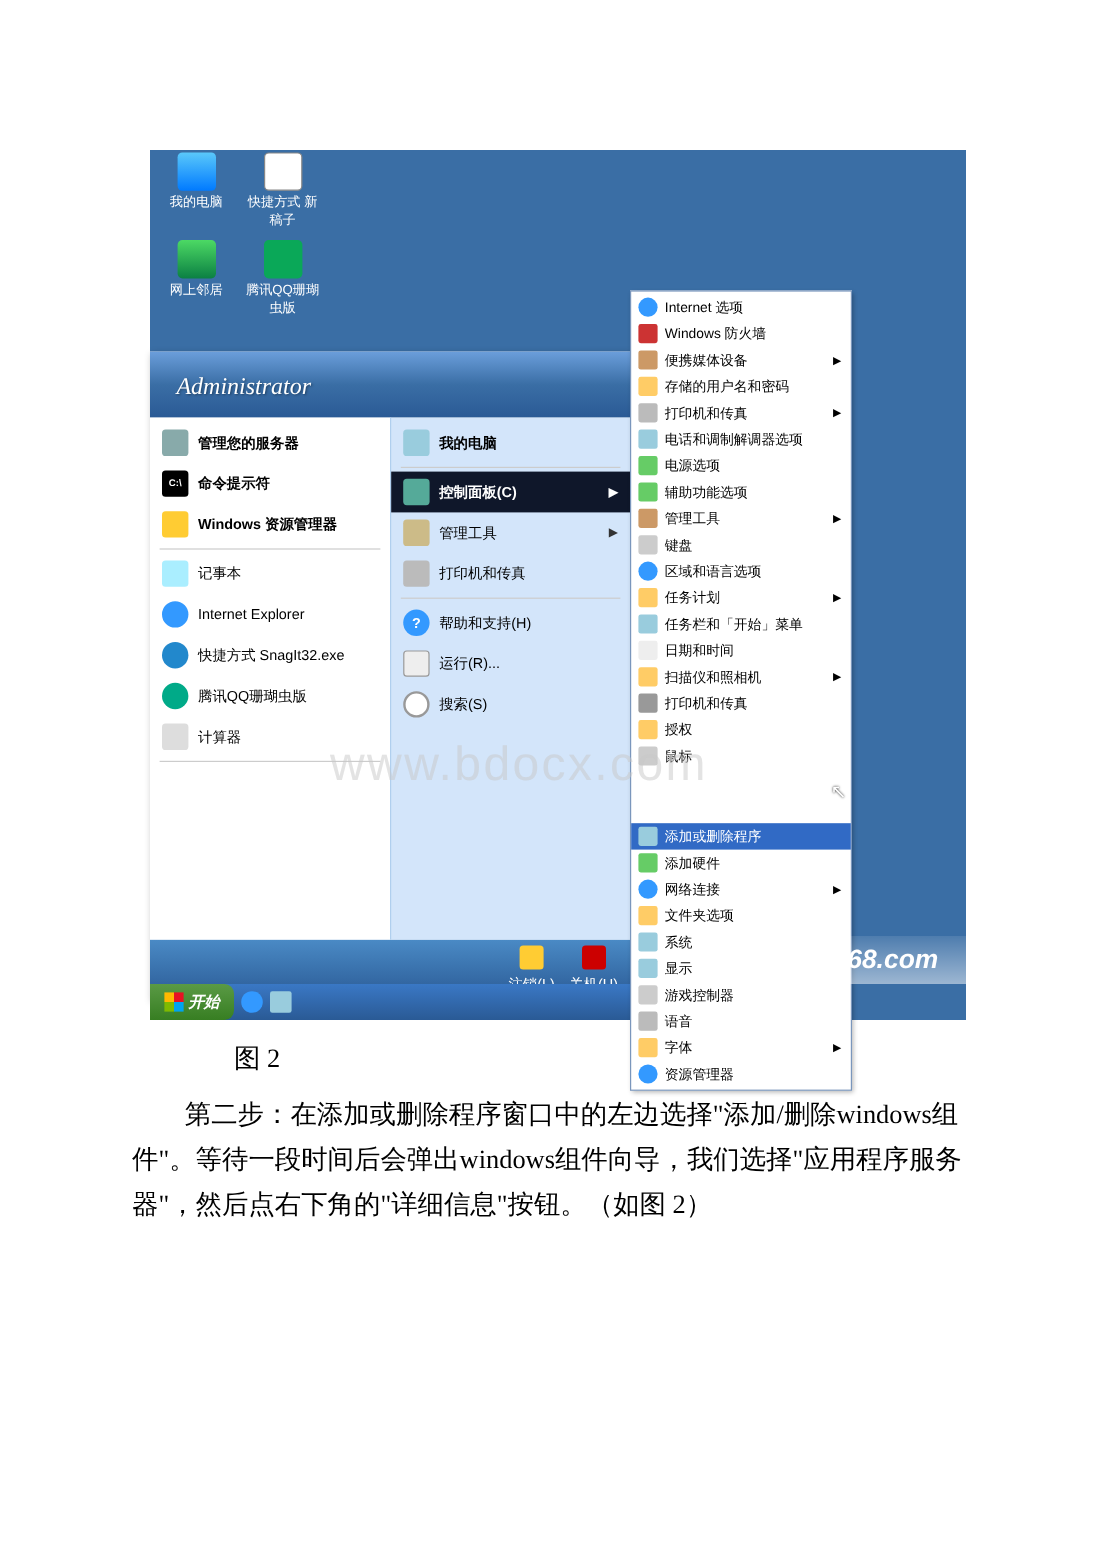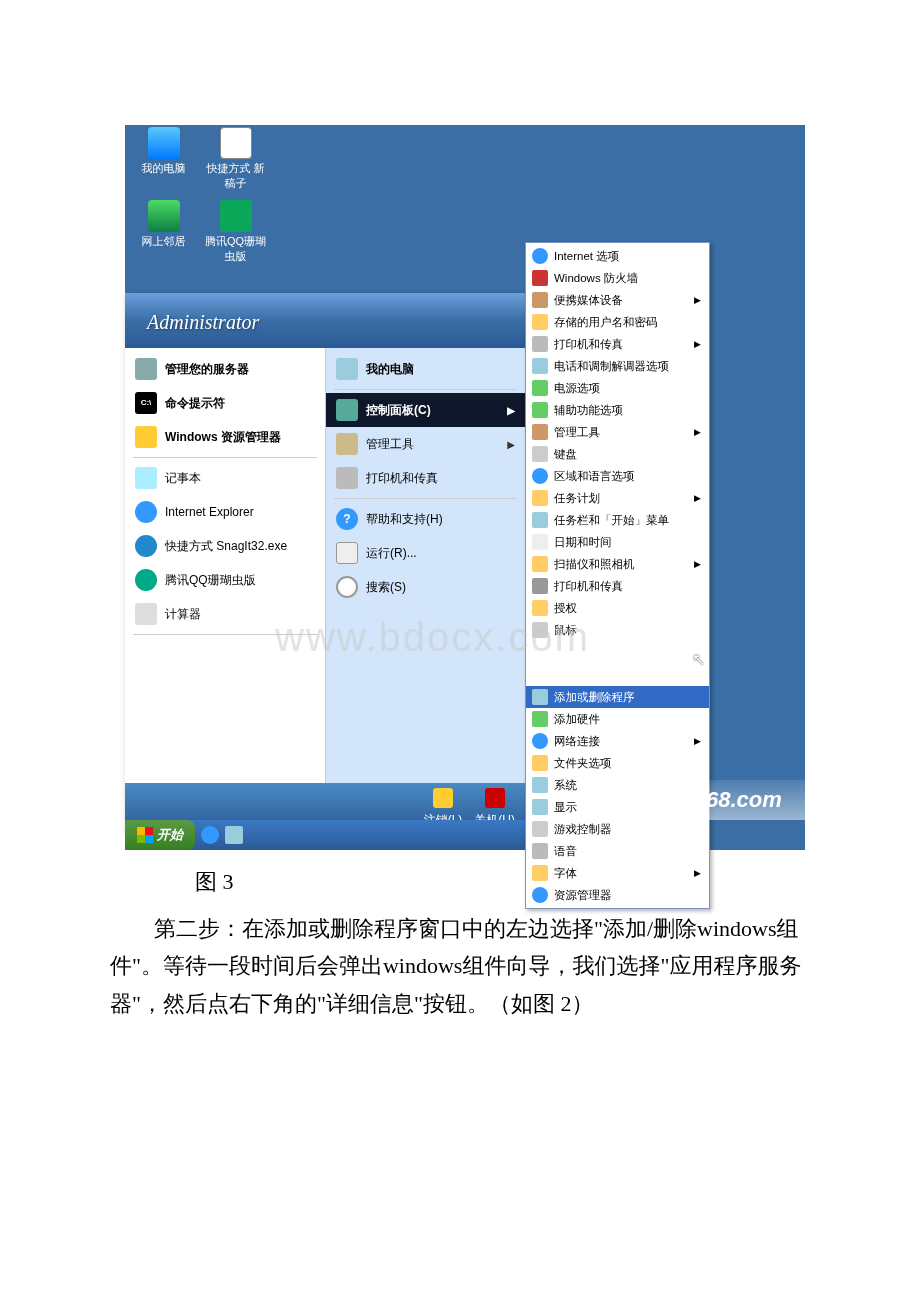--- a/index.html
+++ b/index.html
@@ -297,14 +297,14 @@
           <span>资源管理器</span>
         </div>
     </div>
 
     <div class="cursor">↖</div>
     <div class="watermark">www.bdocx.com</div>
     <div class="corner-logo">IT 168.com</div>
   </div>
 </div>
 
-<div class="caption">图 3</div>
+<div class="caption">图 2</div>
 <div class="paragraph">第二步：在添加或删除程序窗口中的左边选择"添加/删除windows组件"。等待一段时间后会弹出windows组件向导，我们选择"应用程序服务器"，然后点右下角的"详细信息"按钮。（如图 2）</div>
 
 </body></html>

